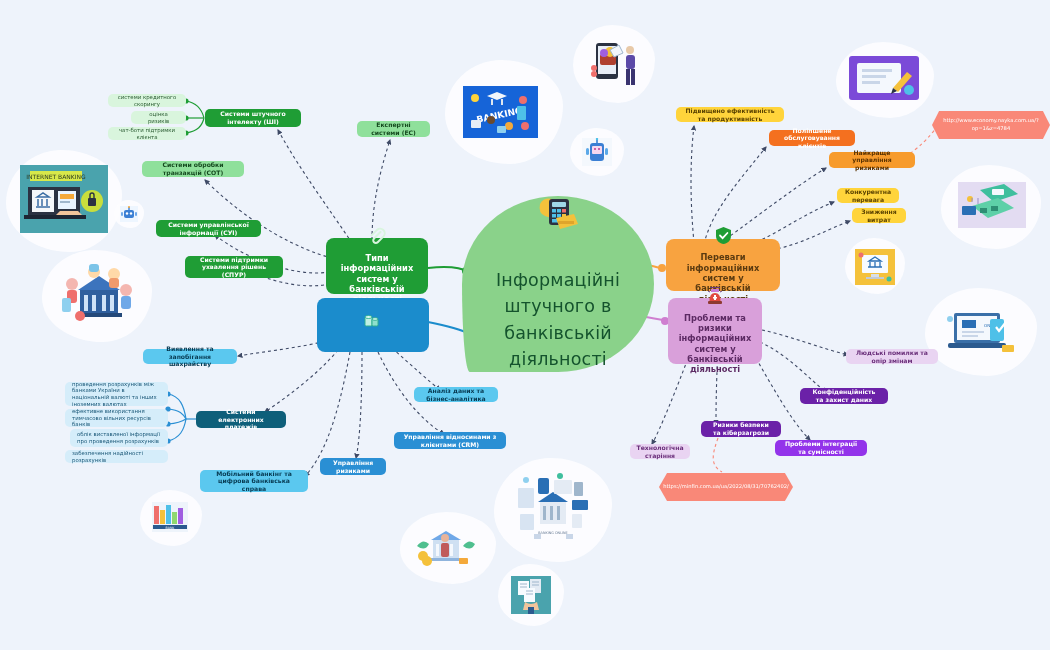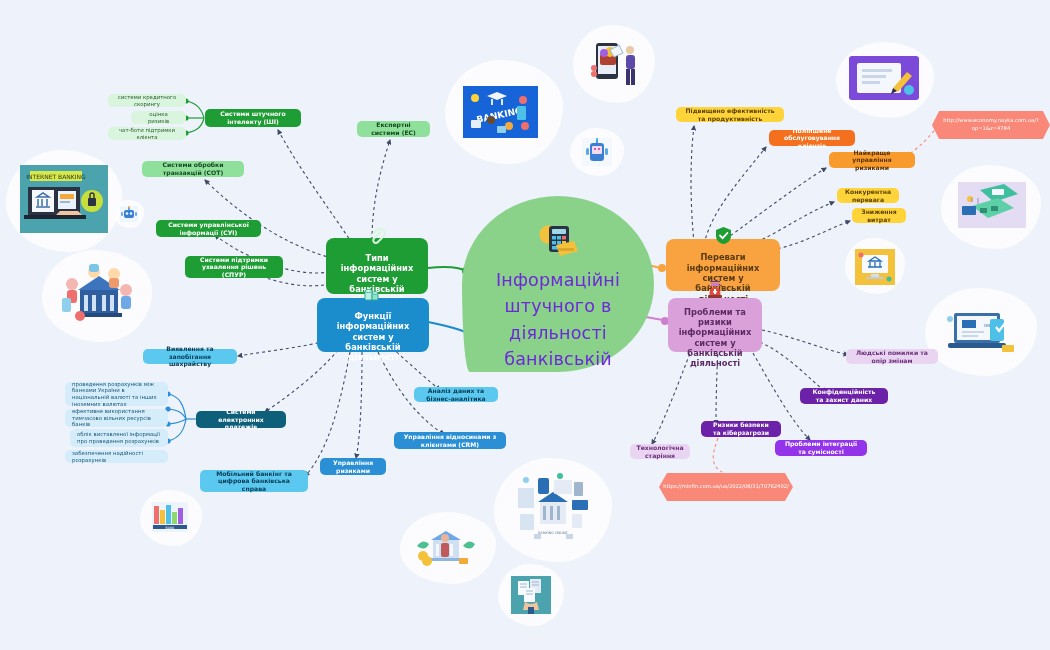--- a/index.html
+++ b/index.html
@@ -21,22 +21,22 @@
 
   
   .node{position:absolute;box-sizing:border-box;border-radius:7px;
         color:#fff;line-height:1.25;text-align:center;
         display:flex;flex-direction:column;align-items:center;justify-content:center;}
   .node .lbl{display:block;padding:0 2px;}
 
   .center{
     position:absolute;
     background:#8ad28a;
-    color:#6d28d9;
-    display:flex;flex-direction:column;align-items:center;justify-content:flex-end;
+    color:#14532d;
+    display:flex;flex-direction:column;align-items:center;justify-content:space-between;
     text-align:center;
     border-radius:50% 50% 50% 4% / 50% 50% 50% 50%;
   }
   .center .ctext{font-size:17.5px;line-height:1.5;font-weight:400;letter-spacing:.2px;}
 
   
   .main-node{padding:8px 10px;font-size:8.3px;font-weight:700;border-radius:8px;}
   .main-node .ico{margin-bottom:5px;}
 
   .green-main{background:#1f9d35;}
@@ -403,22 +403,22 @@
           <rect x="26" y="18" width="4" height="3.5" fill="#f4c13b"></rect>
         <rect x="16" y="23" width="9" height="3.5" fill="#4ec0e8"></rect>
           <rect x="26" y="23" width="4" height="3.5" fill="#8fd86f"></rect>
         <path d="M20 22 l18 -4 l4 10 l-18 5z" fill="#f4c13b"></path>
         <rect x="22" y="25" width="16" height="3" fill="#e0a52b"></rect>
       </svg>
     </span>
     <div class="ctext">
       <div>Інформаційні</div>
       <div>штучного в</div>
+      <div>банківській</div>
       <div>діяльності</div>
-      <div>банківській</div>
     </div>
   </div>
 
   <div class="node main-node green-main" style="left:326px;top:238px;width:102px;height:56px;">
     <span class="ico">
       <svg width="18" height="18" viewBox="0 0 18 18">
         <path d="M12.5 5 L6 11.5 a2.6 2.6 0 0 0 3.7 3.7 L15.5 9.4 a4.6 4.6 0 0 0 -6.5 -6.5 L3.5 8.4" stroke="#d8f5de" stroke-width="2" fill="none" stroke-linecap="round"></path>
       </svg>
     </span>
     <span class="lbl">Типи інформаційних систем у банківській діяльності</span>
@@ -452,21 +452,20 @@
 
   <div class="node main-node blue-main" style="left:317px;top:298px;width:112px;height:54px;">
     <span class="ico">
       <svg width="18" height="16" viewBox="0 0 18 16">
         <rect x="1" y="4" width="7" height="9" rx="1.2" fill="#bff0e4" stroke="#2fae8e" stroke-width="1"></rect>
         <rect x="8" y="6" width="6" height="7" rx="1.2" fill="#8fe0cd" stroke="#2fae8e" stroke-width="1"></rect>
         <ellipse cx="4.5" cy="4" rx="3.5" ry="1.5" fill="#d8f8f0" stroke="#2fae8e" stroke-width=".9"></ellipse>
         <ellipse cx="11" cy="6" rx="3" ry="1.3" fill="#d8f8f0" stroke="#2fae8e" stroke-width=".9"></ellipse>
       </svg>
     </span>
-    <span class="lbl">Функції інформаційних систем у банківській діяльності</span>
   </div>
 
   <div class="node sub b-light" style="left:143px;top:349px;width:94px;height:15px;">
     <span class="lbl">Виявлення та запобігання шахрайству</span>
   </div>
 
   <div class="node sub b-dark" style="left:196px;top:411px;width:90px;height:17px;">
     <span class="lbl">Системи електронних платежів</span>
   </div>
   <div class="node sub small b-pale" style="left:65px;top:382px;width:103px;height:24px;padding:3px 5px;text-align:left;align-items:flex-start;">
@@ -514,21 +513,21 @@
   <div class="node sub o-orange" style="left:829px;top:152px;width:86px;height:16px;">
     <span class="lbl">Найкраще управління ризиками</span>
   </div>
   <div class="node sub o-yellow" style="left:837px;top:188px;width:62px;height:15px;">
     <span class="lbl">Конкурентна перевага</span>
   </div>
   <div class="node sub o-yellow" style="left:852px;top:208px;width:54px;height:15px;">
     <span class="lbl">Зниження витрат</span>
   </div>
 
-  <div class="node main-node pink-main" style="left:668px;top:298px;width:94px;height:54px;">
+  <div class="node main-node pink-main" style="left:668px;top:298px;width:94px;height:66px;">
     <span class="ico">
       <svg width="16" height="18" viewBox="0 0 16 18">
         <path d="M3 0.5 h10" stroke="#6c3a78" stroke-width="1.2"></path>
         <path d="M4 2 h8 v3 h-8z" fill="#c97ad4"></path>
         <path d="M2.5 14 q0 -8 5.5 -8 q5.5 0 5.5 8z" fill="#e04a3f"></path>
         <path d="M7 8 h2 v5 h-2z M6 10 h4 v1.5 h-4z" fill="#fff"></path>
         <rect x="1" y="14" width="14" height="3" rx="1" fill="#8d3a31"></rect>
         <path d="M1 4 l2 1 M15 4 l-2 1" stroke="#6c3a78" stroke-width="1"></path>
       </svg>
     </span>

